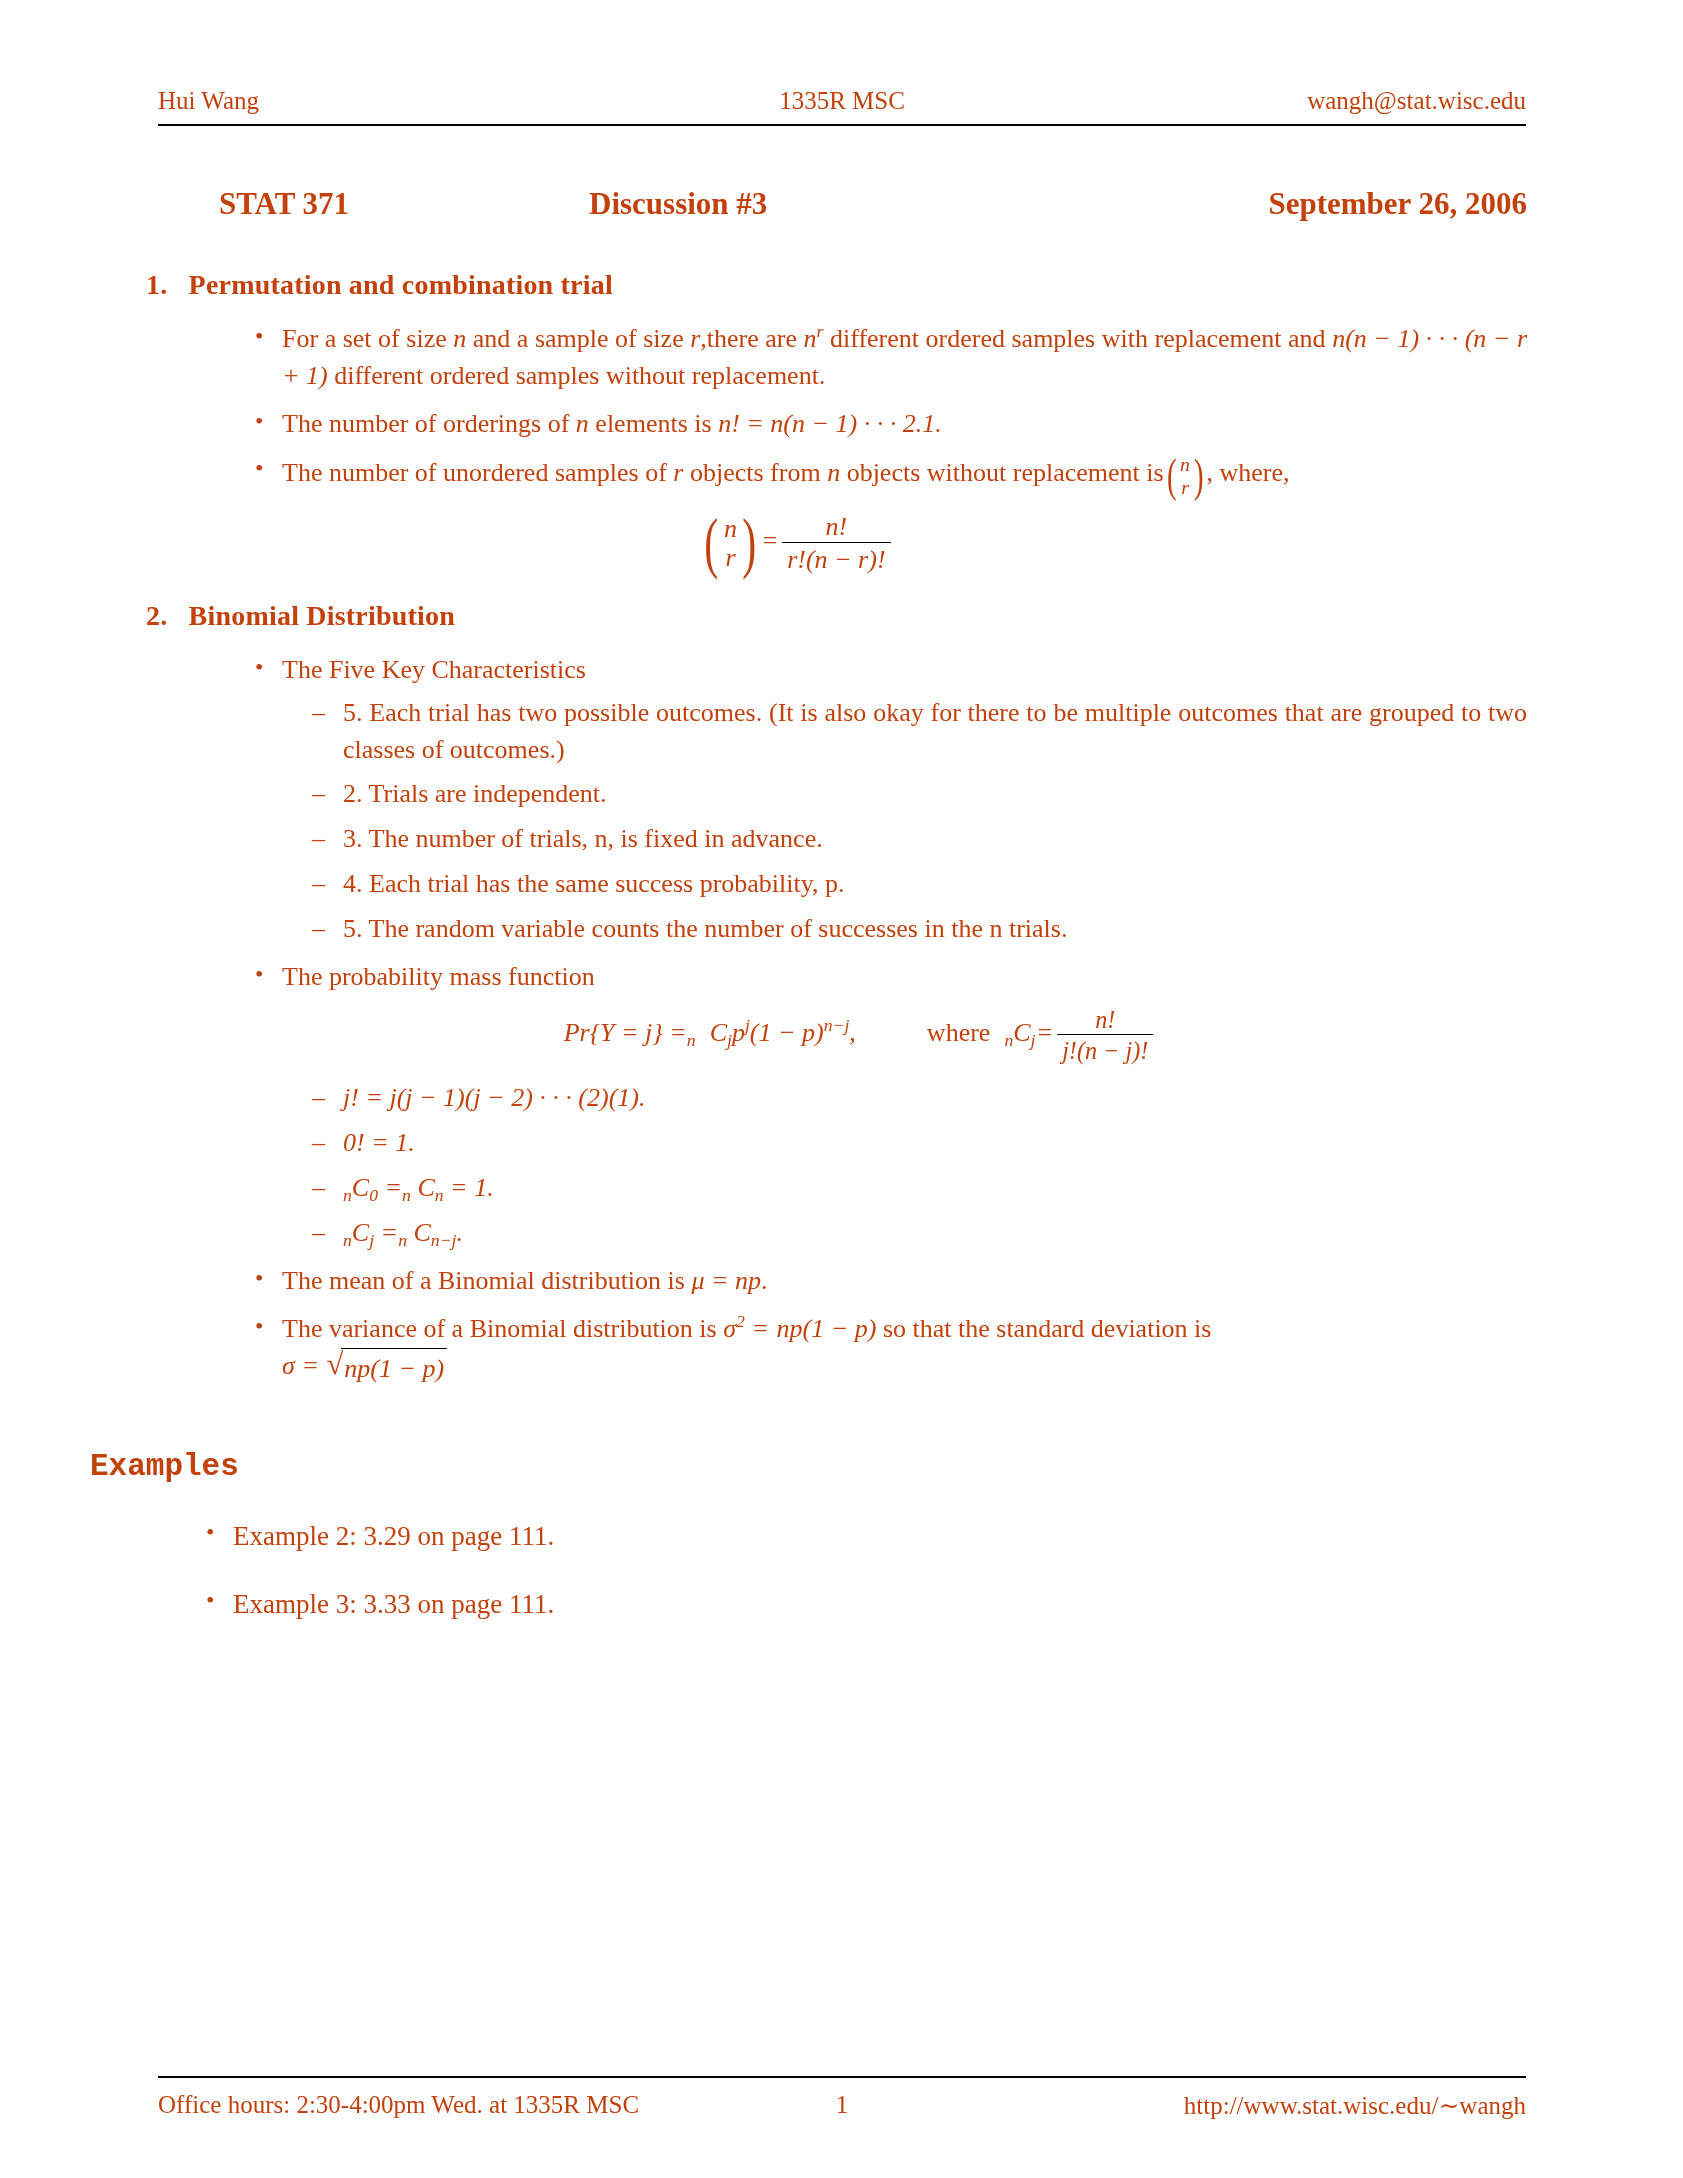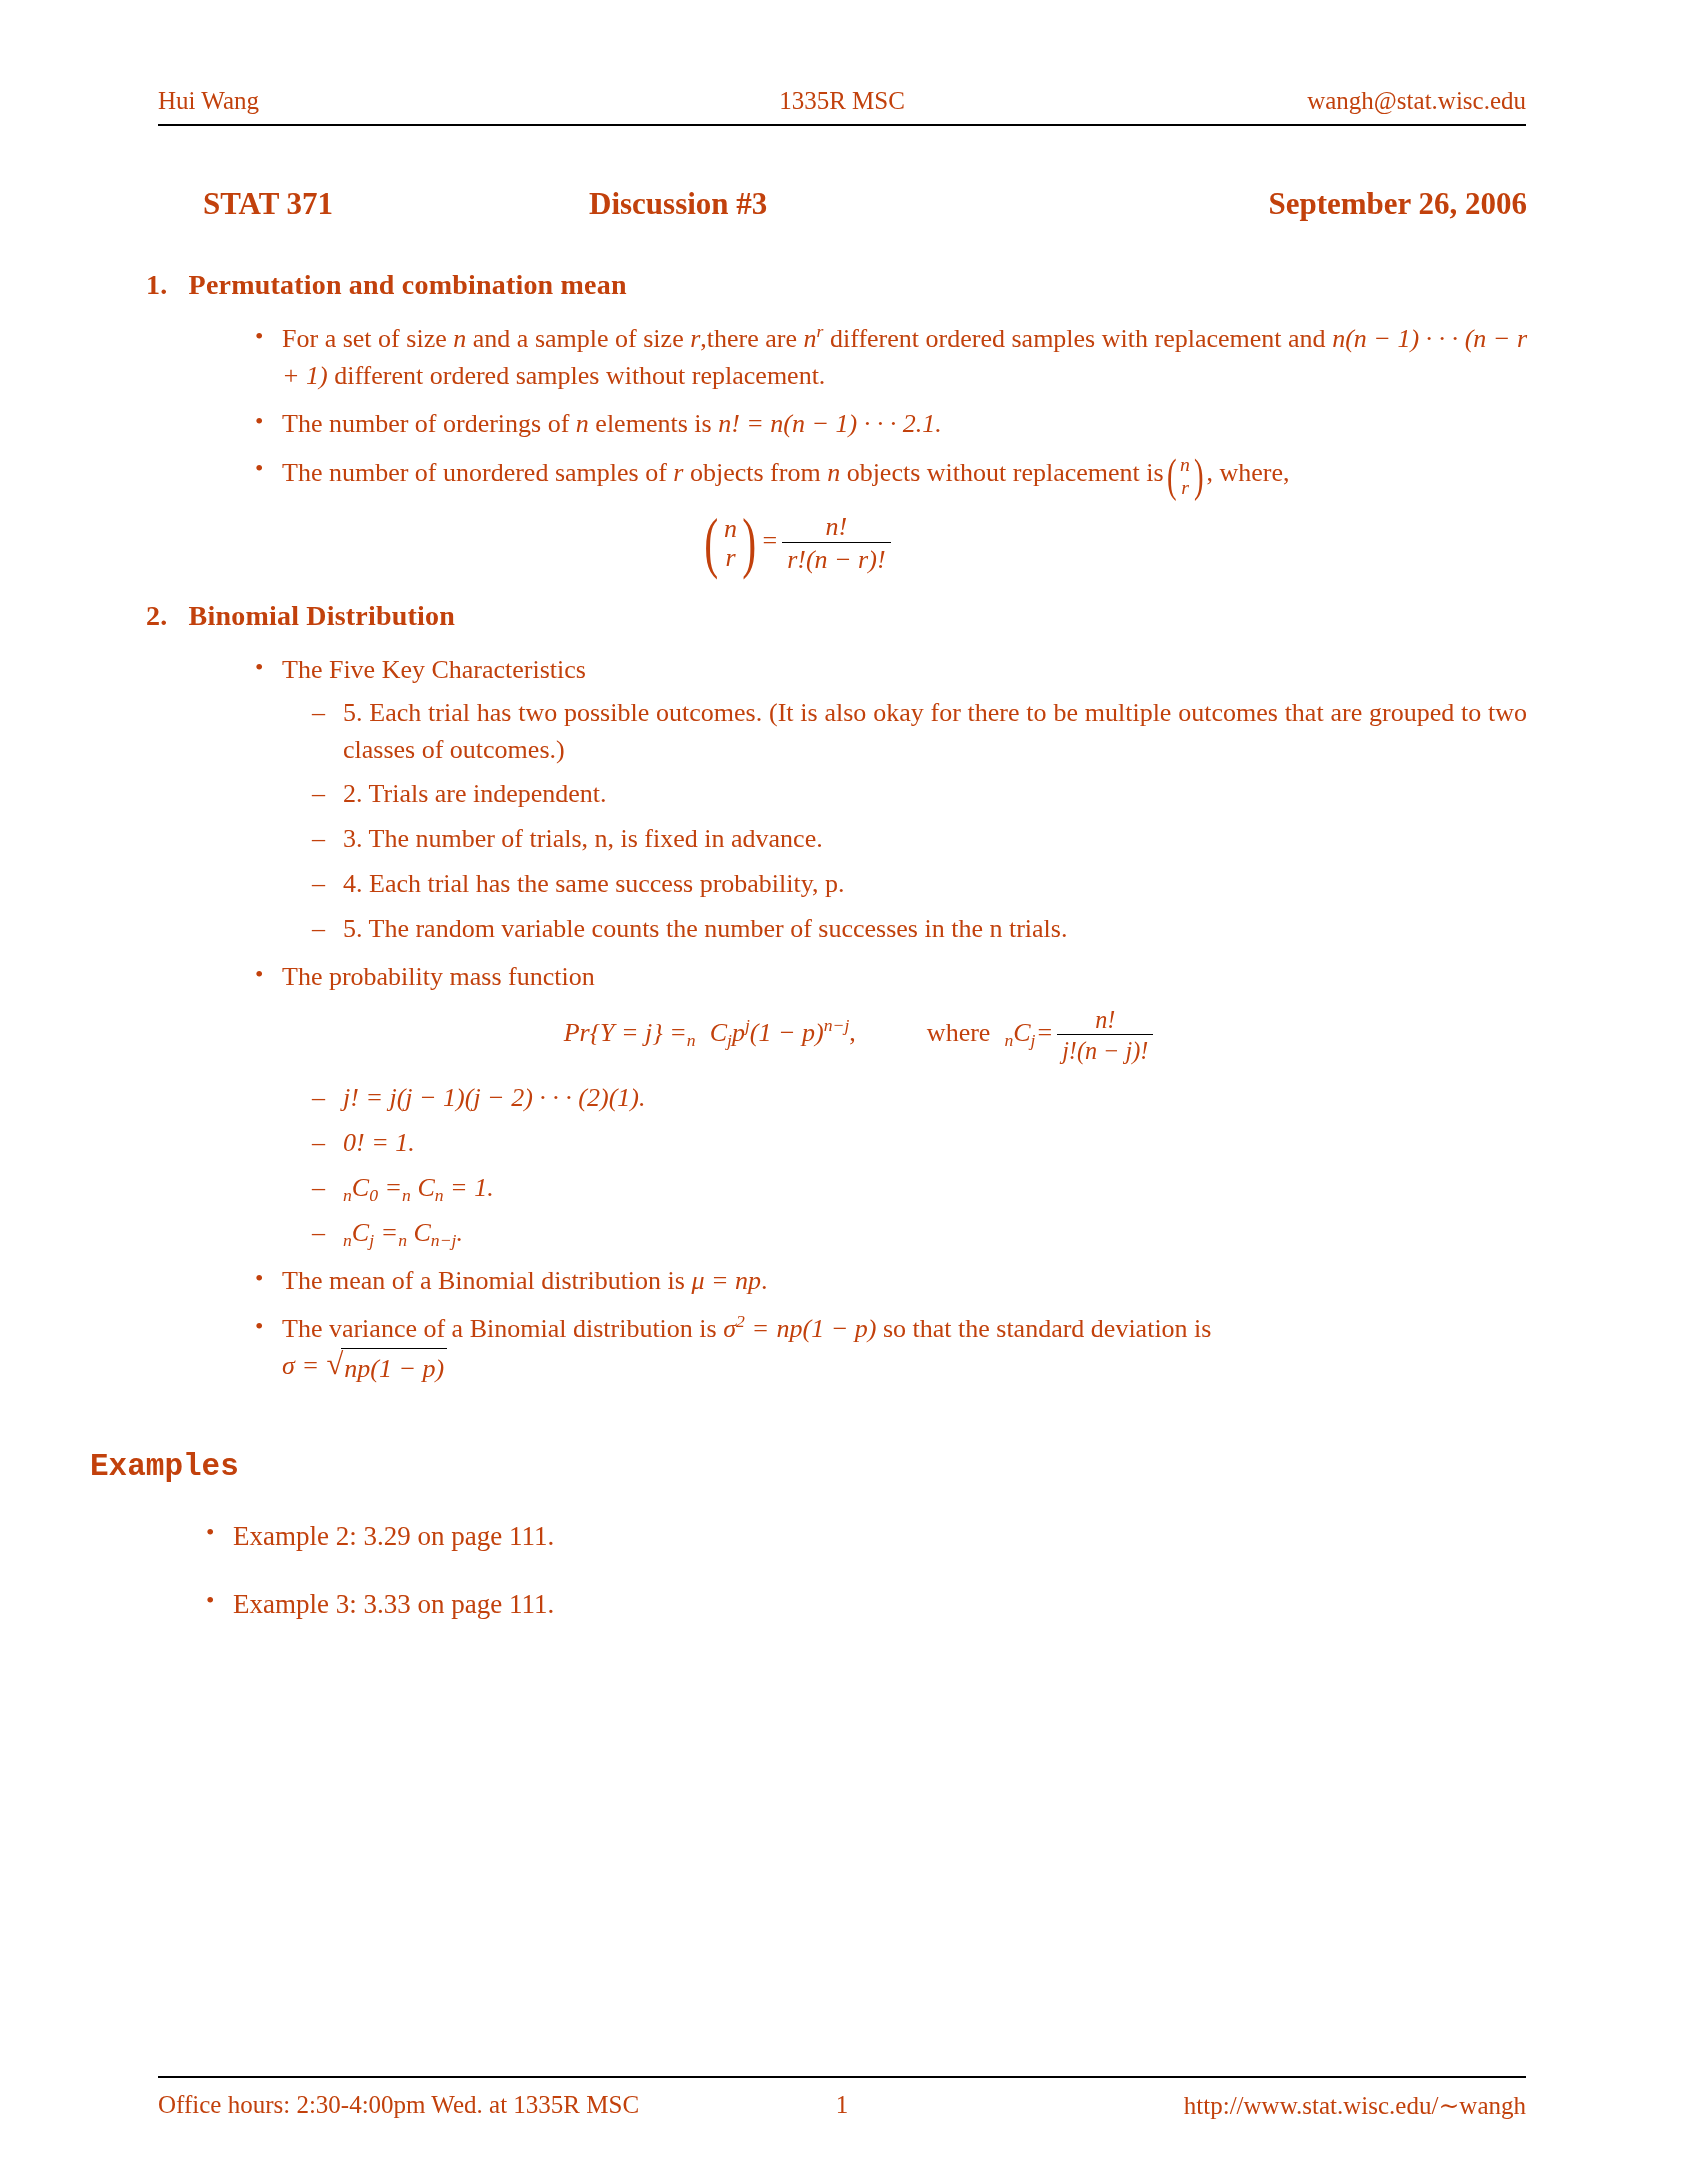--- a/index.html
+++ b/index.html
@@ -42,21 +42,21 @@
 
   
   .titleline {
     position: absolute;
     left: 203px;
     top: 186px;
     width: 1324px;
     font-size: 31px;
     font-weight: bold;
   }
-  .titleline .t-left   { position: absolute; left: 0; }
+  .titleline .t-left   { position: absolute; left: 16px; }
   .titleline .t-center { position: absolute; left: 386px; }
   .titleline .t-right  { position: absolute; right: 0; font-family: Liberation Serif, serif; }
 
   
   .body {
     position: absolute;
     left: 0;
     top: 265px;
     width: 1683px;
     font-size: 26px;
@@ -266,21 +266,21 @@
     <span class="t-center">Discussion #3</span>
     <span class="t-right">September 26, 2006</span>
   </div>
 
   <div class="body">
     <ol class="outer">
 
       <li class="sec">
         <div class="sec-head">
           <span>1.</span>
-          <span class="gap-sm"></span><span>Permutation and combination mean</span>
+          <span class="gap-sm"></span><span>Permutation and combination trial</span>
         </div>
 
         <ul class="lvl1">
 
           <li><span>For a set of size </span><span class="mi">n</span><span> and a sample of size </span><span class="mi">r</span><span>,there are </span><span class="mi">n</span><sup class="pw">r</sup><span> different ordered samples with replacement and </span><span class="mi">n(n − 1) · · · (n − r + 1)</span><span> different ordered samples without replacement.</span></li>
 
           <li><span>The number of orderings of </span><span class="mi">n</span><span> elements is </span><span class="mi">n! = n(n − 1) · · · 2.1.</span></li>
 
           <li><span>The number of unordered samples of </span><span class="mi">r</span><span> objects from </span><span class="mi">n</span><span> objects without replacement is</span><span class="binom small">
                 <span class="par">(</span>

